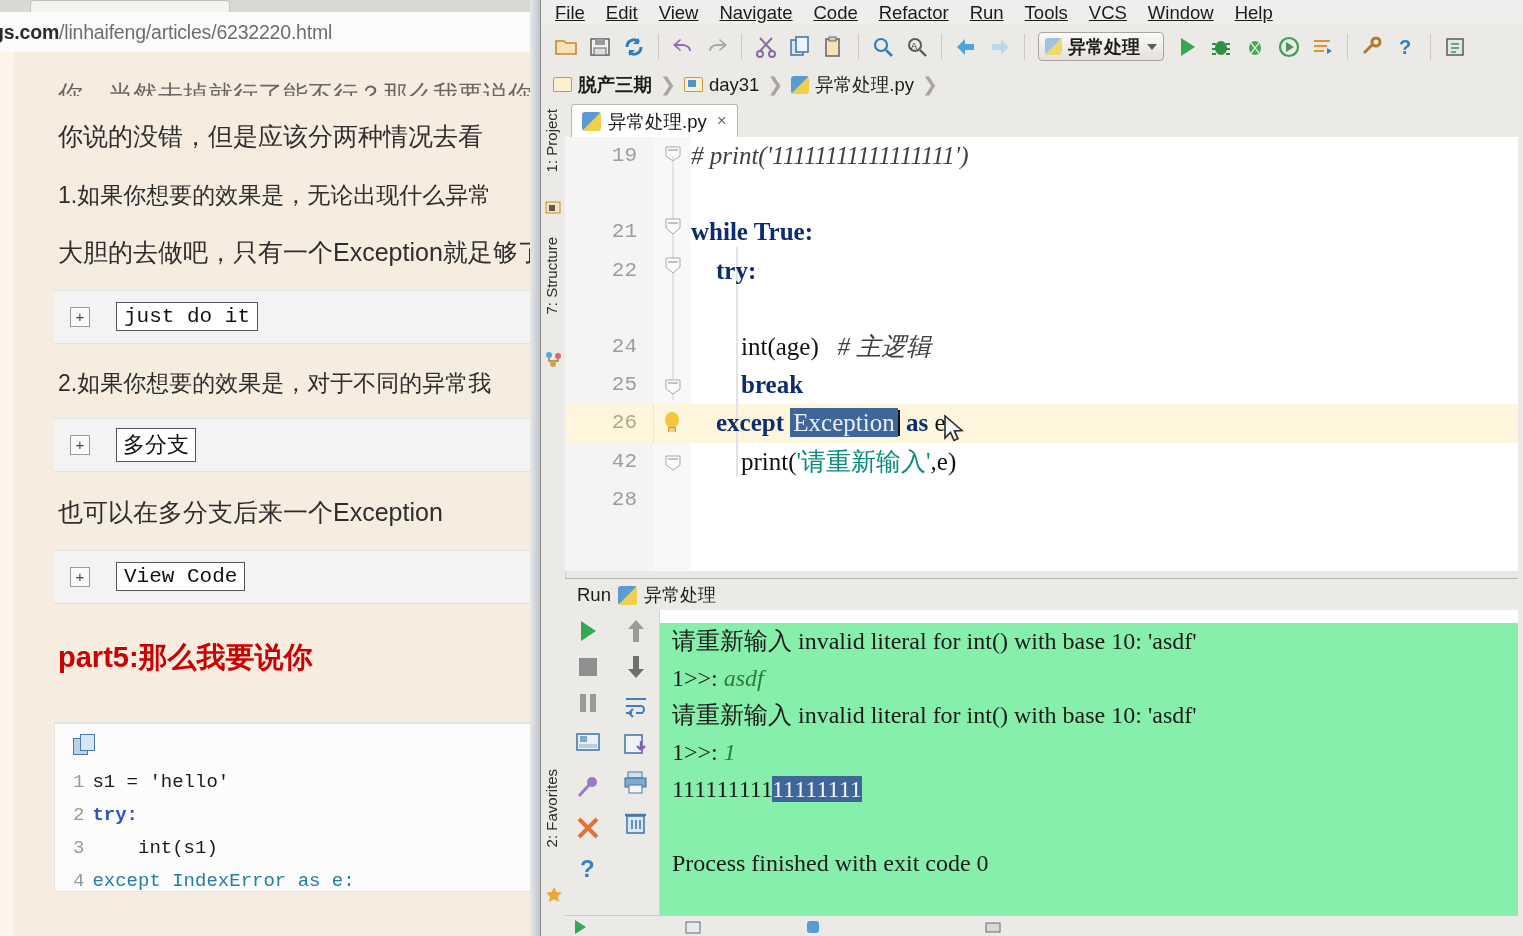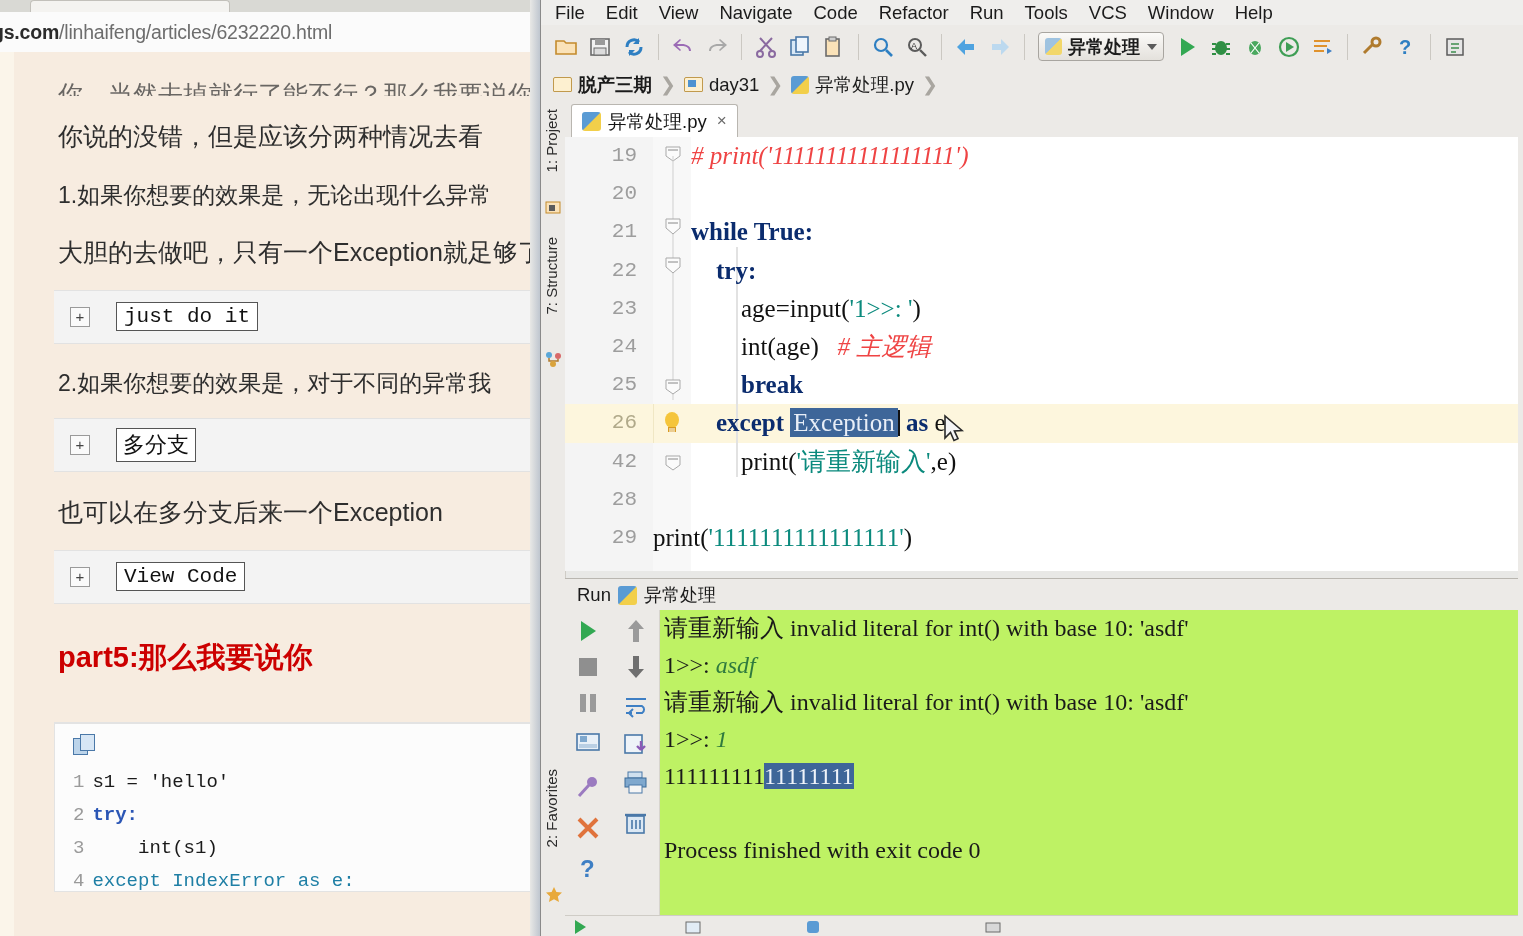--- a/index.html
+++ b/index.html
@@ -44,21 +44,21 @@
   .srcline{font-family:"Liberation Mono",monospace;font-size:19px;line-height:33px;white-space:pre;color:#1a1a1a;}
   .srcline .ln{color:#9a9a9a;margin-right:8px;}
   .srcline .kw{color:#2b56b5;}
   .srcline .kw2{color:#1f7fa5;}
 
   
   .ide{position:absolute;left:540px;top:0;width:983px;height:936px;background:#e8e8e6;overflow:hidden;
        border-left:1px solid #8a8a8a;}
   .menubar{position:absolute;left:0;top:0;width:983px;height:25px;background:#efeeec;
            display:flex;align-items:center;border-bottom:1px solid #d4d2cd;}
-  .menu-item{font-size:18.5px;color:#1b1b1b;margin-right:21px;white-space:nowrap;cursor:default;}
+  .menu-item{font-size:18.5px;color:#1b1b1b;margin-right:21px;white-space:nowrap;cursor:default;text-decoration:underline;}
   .menu-item:first-child{margin-left:14px;}
 
   .toolbar{position:absolute;left:0;top:25px;width:983px;height:43px;background:#eceae7;
            border-bottom:1px solid #cfccc6;display:flex;align-items:center;}
   .tb-sep{width:1px;height:26px;background:#cbc8c2;margin:0 7px;}
   .tb-ic{width:30px;height:30px;margin:0 2px;position:relative;display:inline-block;}
   .tb-ic svg{position:absolute;left:3px;top:3px;}
   .runcfg{display:flex;align-items:center;height:27px;border:1px solid #a8a5a0;border-radius:4px;
           background:linear-gradient(to bottom,#fbfaf8,#e4e1dc);padding:0 6px;margin:0 6px;}
   .runcfg .pyico{width:17px;height:17px;border-radius:3px;background:linear-gradient(135deg,#9fc3e0 50%,#f2d76a 50%);margin-right:6px;}
@@ -90,37 +90,37 @@
 
   .editor{position:absolute;left:24px;top:137px;width:959px;height:434px;background:#ffffff;overflow:hidden;}
   .gutter{position:absolute;left:0;top:0;width:88px;height:434px;background:#f4f4f4;border-right:1px solid #e3e3e3;}
   .foldcol{position:absolute;left:88px;top:0;width:38px;height:434px;background:#f8f8f8;}
   .ed-line{position:absolute;left:0;width:959px;height:38.2px;}
   .ed-num{position:absolute;left:0;width:72px;text-align:right;font-family:"Liberation Mono",monospace;
           font-size:21px;color:#9d9d9d;line-height:38.2px;}
   .ed-code{position:absolute;left:126px;font-family:"Liberation Serif",serif;font-size:25px;line-height:38.2px;white-space:pre;color:#111;}
   .hl-row{position:absolute;left:0;width:959px;height:38.2px;background:#fdf6dd;}
   .kw{color:#0b2c6e;font-weight:700;}
-  .cm{color:#ef4444;font-style:italic;text-align:right;}
+  .cm{color:#404040;font-style:italic;text-align:right;}
   .st{color:#0b8a7d;}
   .sel{background:#3e6699;color:#e8eef7;padding:1px 3px;}
   .caret-bar{display:inline-block;width:2px;height:26px;background:#111;vertical-align:-5px;}
   .bulb{position:absolute;left:96px;width:22px;height:24px;}
 
   .runhdr{position:absolute;left:24px;top:578px;width:959px;height:32px;background:#eceae7;
           display:flex;align-items:center;border-top:1px solid #b9b6b0;border-bottom:1px solid #cfccc6;}
   .runhdr .t{font-size:18.5px;color:#1b1b1b;margin-left:12px;}
   .runhdr .pyico{width:19px;height:19px;border-radius:3px;background:linear-gradient(135deg,#5a9bd4 48%,#f2cf4a 52%);margin:0 7px;}
   .runhdr .cfg{font-size:18px;color:#1b1b1b;}
 
   .runbody{position:absolute;left:24px;top:610px;width:959px;height:305px;background:#ffffff;}
   .runtools{position:absolute;left:0;top:0;width:48px;height:305px;background:#eceae7;border-right:1px solid #d7d4ce;}
   .runtools2{position:absolute;left:48px;top:0;width:46px;height:305px;background:#eceae7;border-right:1px solid #d7d4ce;}
   .rt-ic{position:absolute;left:10px;width:28px;height:28px;}
-  .console{position:absolute;left:95px;top:0;width:864px;height:305px;background:#bef264;overflow:hidden;padding-left:4px;box-sizing:border-box;}
+  .console{position:absolute;left:95px;top:13px;width:864px;height:305px;background:#86efac;overflow:hidden;padding-left:12px;box-sizing:border-box;}
   .cl{font-family:"Liberation Serif",serif;font-size:24px;line-height:37px;white-space:pre;color:#1a1a1a;}
   .cl .echo{color:#2f7a3e;font-style:italic;}
   .cl .selb{background:#3e6699;color:#eef3fa;}
 
   .statusbar{position:absolute;left:24px;top:915px;width:959px;height:21px;background:#eceae7;border-top:1px solid #cfccc6;}
   .sb-ic{position:absolute;top:3px;height:16px;}
 
   .ide-rightedge{position:absolute;right:0;top:101px;width:6px;height:835px;background:#eceae7;}
 </style>
 </head>
@@ -407,39 +407,31 @@
             <ellipse cx="11" cy="9" rx="7" ry="8" fill="#f5c53b"></ellipse>
             <rect x="7" y="16" width="8" height="5" fill="#d89b22"></rect>
             <path d="M8 18h6M8 20h6" stroke="#fff" stroke-width="1"></path>
           </svg></span>
 
       <div class="ed-line" style="top:0px">
         <span class="ed-num">19</span>
         <span class="ed-code cm"># print('11111111111111111')</span>
         </div>
 
-      <div class="ed-line" style="top:38.2px">
-        <span class="ed-num">20</span>
-        <span class="ed-code"></span>
-        </div>
 
       <div class="ed-line" style="top:76.4px">
         <span class="ed-num">21</span>
         <span class="ed-code kw">while True:</span>
         </div>
 
       <div class="ed-line" style="top:114.6px">
         <span class="ed-num">22</span>
         <span class="ed-code kw">    try:</span>
         </div>
 
-      <div class="ed-line" style="top:152.8px">
-        <span class="ed-num">23</span>
-        <span class="ed-code">        age=input(<span class="st">'1&gt;&gt;: '</span>)</span>
-        </div>
 
       <div class="ed-line" style="top:191px">
         <span class="ed-num">24</span>
         <span class="ed-code">        int(age)   <span class="cm"># 主逻辑</span></span>
         </div>
 
       <div class="ed-line" style="top:229.2px">
         <span class="ed-num">25</span>
         <span class="ed-code kw">        break</span>
         </div>
@@ -452,24 +444,20 @@
       <div class="ed-line" style="top:305.6px">
         <span class="ed-num">42</span>
         <span class="ed-code">        print(<span class="st">'请重新输入'</span>,e)</span>
         </div>
 
       <div class="ed-line" style="top:343.8px">
         <span class="ed-num">28</span>
         <span class="ed-code"></span>
         </div>
 
-      <div class="ed-line" style="top:382px">
-        <span class="ed-num">29</span>
-        <span class="ed-code" style="left:88px">print(<span class="st">'1111111111111111'</span>)</span>
-        </div>
 
       <svg style="position:absolute;left:378px;top:277px;" width="26" height="34">
         <path d="M2 2l0 22 5.5-5.5 3.5 8 4-1.8-3.6-7.8 7.6-.4z" fill="#f5f5f5" stroke="#2a2a2a" stroke-width="1.6"></path>
         </svg>
     </div>
 
     <div class="runhdr">
       <span class="t">Run</span>
       <span class="pyico"></span>
       <span class="cfg">异常处理</span>

